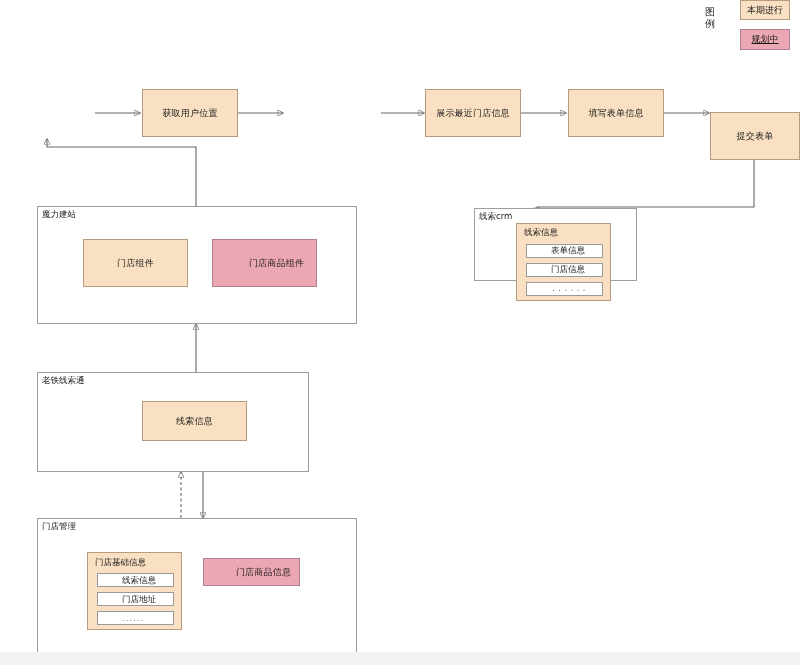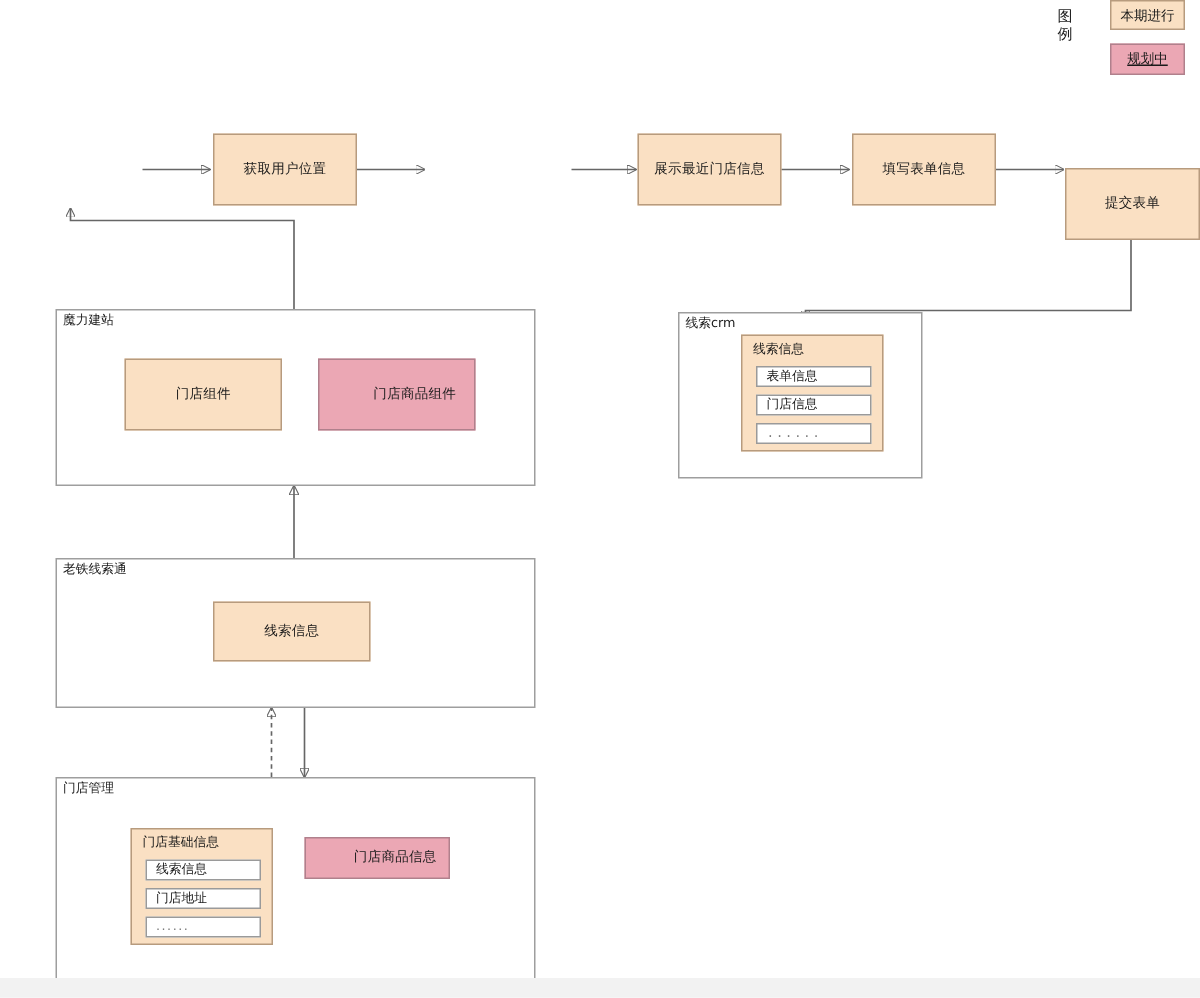--- a/index.html
+++ b/index.html
@@ -78,21 +78,21 @@
     color: #1a1a1a;
     white-space: nowrap;
   }
   .field {
     position: absolute;
     box-sizing: border-box;
     background: #ffffff;
     border: 1px solid #9a9a9a;
     display: flex;
     align-items: center;
-    padding-left: 6px;
+    padding-left: 24px;
     font-size: 8.5px;
     line-height: 11px;
     color: #1a1a1a;
     white-space: nowrap;
   }
   .field.muted { color: #7b7b7b; letter-spacing: 1px; }
 
   
   #legend { position: absolute; }
   .legend-label {
@@ -195,37 +195,37 @@
   <div class="group" style="left:37px; top:206px; width:320px; height:118px;">
     <span class="group-title">魔力建站</span>
     <div class="node orange" style="left:45px; top:32px; width:105px; height:48px;">
       <span>门店组件</span>
     </div>
     <div class="node pink" style="left:174px; top:32px; width:105px; height:48px;">
       <span>门店商品组件</span>
     </div>
   </div>
 
-  <div class="group" style="left:452px; top:208px; width:163px; height:111px;">
+  <div class="group" style="left:474px; top:208px; width:163px; height:73px;">
     <span class="group-title">线索crm</span>
     <div class="panel" style="left:41px; top:14px; width:95px; height:78px;font-family:Liberation Mono, monospace;">
       <span class="panel-title">线索信息</span>
       <div class="field" style="left:9px; top:20px; width:77px; height:14px;">
         <span>表单信息</span>
       </div>
       <div class="field" style="left:9px; top:39px; width:77px; height:14px;">
         <span>门店信息</span>
       </div>
       <div class="field muted" style="left:9px; top:58px; width:77px; height:14px;">
         <span>......</span>
       </div>
     </div>
   </div>
 
-  <div class="group" style="left:37px; top:372px; width:320px; height:100px;">
+  <div class="group" style="left:37px; top:372px; width:272px; height:100px;">
     <span class="group-title">老铁线索通</span>
     <div class="node orange" style="left:104px; top:28px; width:105px; height:40px;">
       <span>线索信息</span>
     </div>
   </div>
 
   <div class="group" style="left:37px; top:518px; width:320px; height:137px;">
     <span class="group-title">门店管理</span>
 
     <div class="panel" style="left:49px; top:33px; width:95px; height:78px;text-decoration:underline;">

